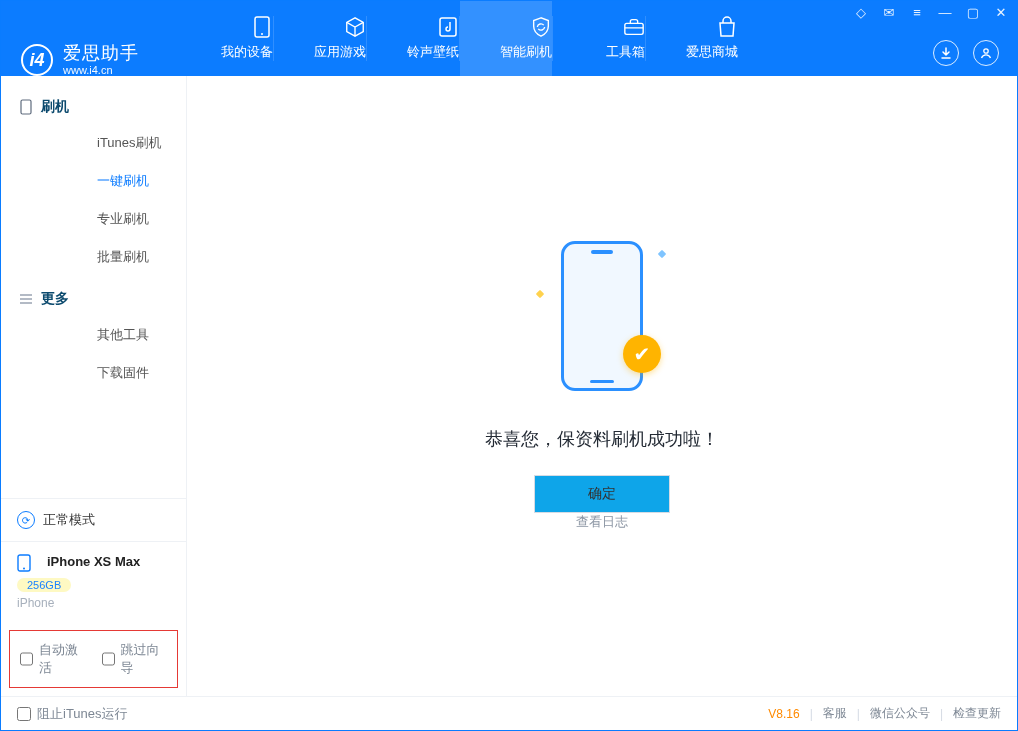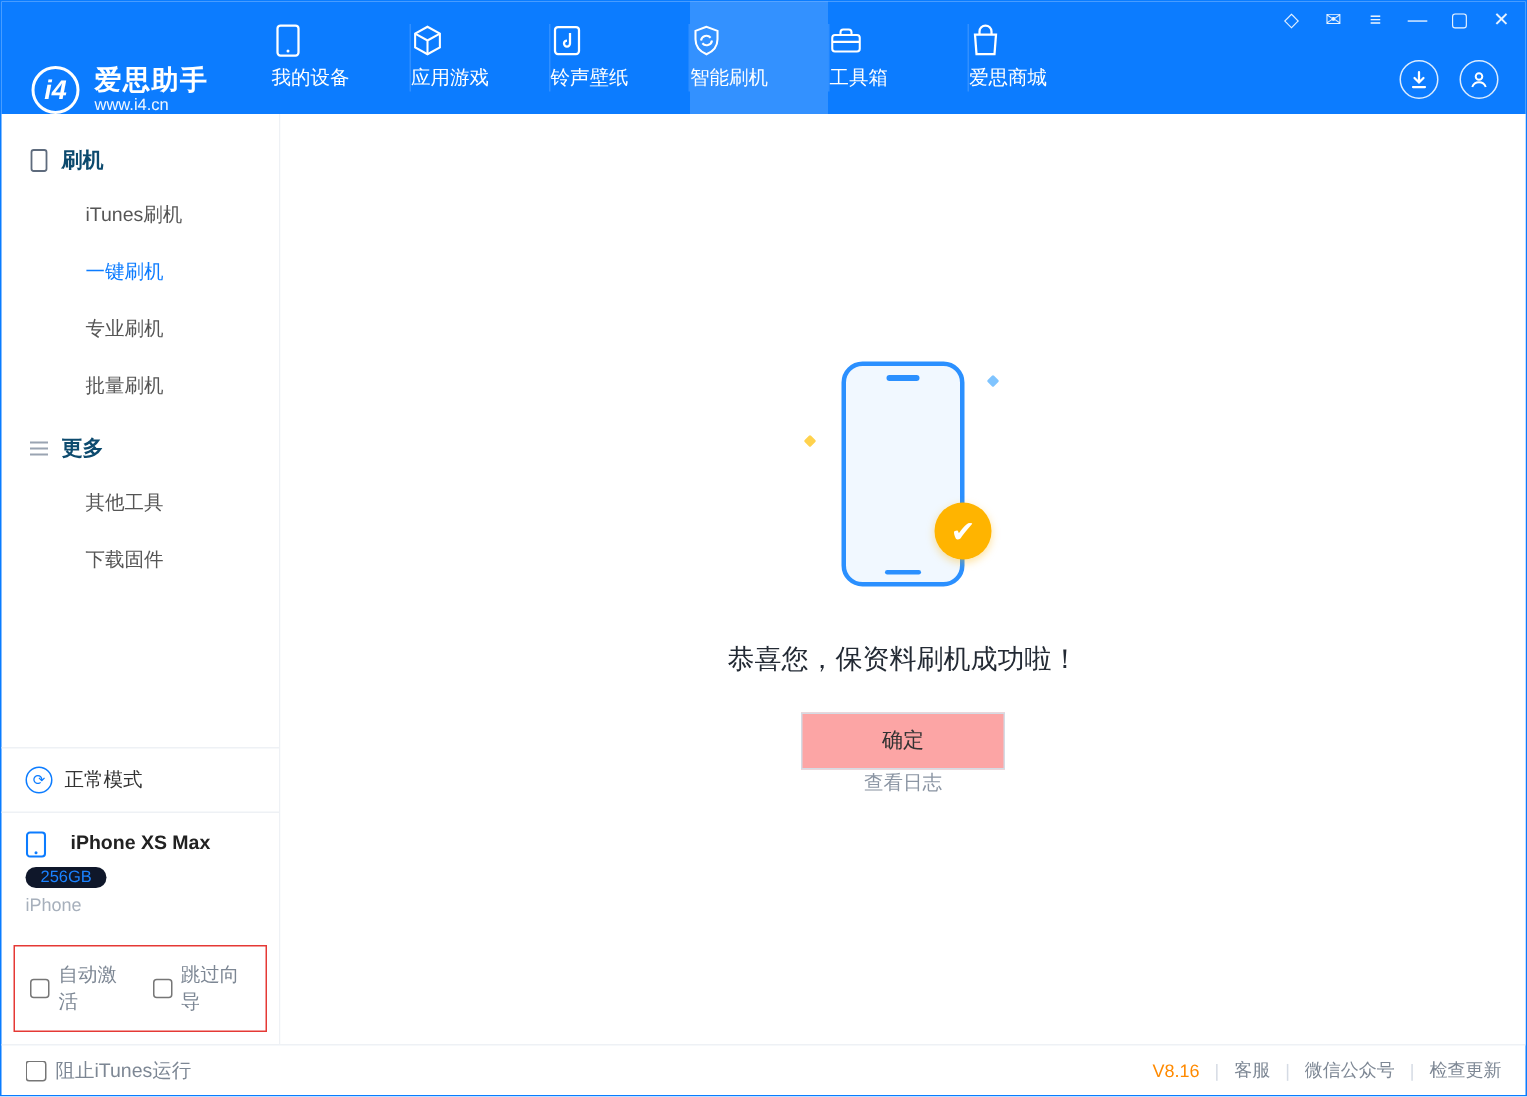--- a/index.html
+++ b/index.html
@@ -4,67 +4,67 @@
 <style>
   * { box-sizing: border-box; margin: 0; padding: 0; font-family: "Microsoft YaHei", Arial, sans-serif; }
   body { background: #fff; }
   .app { width: 1018px; height: 731px; border: 1px solid #0a7cff; display: flex; flex-direction: column; background: #fff; }
   
   
   .header { height: 75px; background: linear-gradient(#0c7cff, #0c7cff); display: flex; align-items: stretch; color: #fff; position: relative; }
   .logo-area { display: flex; align-items: flex-end; padding: 0 18px 0 20px; gap: 10px; min-width: 180px; }
   .logo-icon { width: 32px; height: 32px; border: 2px solid #fff; border-radius: 50%; display: flex; align-items: center; justify-content: center; font-weight: bold; font-size: 18px; font-style: italic; }
   .logo-text { line-height: 1.1; }
-  .logo-text .cn { font-size: 18px; font-weight: 700; letter-spacing: 1px; }
+  .logo-text .cn { font-size: 18px; font-weight: 400; letter-spacing: 1px; }
   .logo-text .url { font-size: 11px; opacity: .95; }
 
   .nav { display: flex; flex: 1; }
-  .nav-item { width: 92px; display: flex; flex-direction: column; align-items: flex-start; justify-content: center; gap: 5px; font-size: 13px; cursor: pointer; position: relative; }
+  .nav-item { width: 92px; display: flex; flex-direction: column; align-items: flex-end; justify-content: center; gap: 5px; font-size: 13px; cursor: pointer; position: relative; }
   .nav-item .nav-icon { width: 22px; height: 22px; display: flex; align-items: center; justify-content: center; }
   .nav-item.active { background: rgba(255,255,255,.16); }
   .nav-sep { width: 1px; background: rgba(255,255,255,.15); margin: 15px 0; }
 
   .win-controls { position: absolute; right: 8px; top: 4px; display: flex; gap: 12px; align-items: center; color: rgba(255,255,255,.9); font-size: 13px; }
   .win-controls span { cursor: pointer; width: 16px; text-align: center; }
   .header-right-icons { position: absolute; right: 18px; bottom: 10px; display: flex; gap: 14px; }
   .circ-btn { width: 26px; height: 26px; border: 1.5px solid rgba(255,255,255,.85); border-radius: 50%; display: flex; align-items: center; justify-content: center; cursor: pointer; color: #fff; font-size: 14px; }
 
   
   .body { flex: 1; display: flex; min-height: 0; }
   .sidebar { width: 186px; border-right: 1px solid #eef1f5; display: flex; flex-direction: column; }
   .side-scroll { flex: 1; overflow: auto; padding-top: 14px; }
   .side-group { padding: 0 0 6px 0; }
   .side-group-head { display: flex; align-items: center; gap: 8px; padding: 8px 18px; color: #0c4a6e; font-size: 14px; font-weight: 600; }
   .side-group-head .g-icon { width: 14px; height: 14px; display: inline-flex; align-items: center; justify-content: center; color: #7f8a9a; }
-  .side-item { padding: 10px 18px 10px 56px; font-size: 13px; color: #555; cursor: pointer; }
+  .side-item { padding: 10px 18px 10px 56px; font-size: 13px; color: #555; cursor: pointer; margin-left: 40px; }
   .side-item.active { color: #0c7cff; }
 
   .side-block { border-top: 1px solid #eef1f5; padding: 12px 16px; font-size: 13px; color: #333; }
   .mode-row { display: flex; align-items: center; gap: 8px; }
   .mode-icon { width: 18px; height: 18px; border: 1.5px solid #0c7cff; border-radius: 50%; display: inline-flex; align-items: center; justify-content: center; color: #0c7cff; font-size: 10px; }
   .device-row { display: flex; gap: 16px; font-weight: 700; color: #222; }
-  .badge { display: inline-block; background: #0f172a; color: #1a82ff; border-radius: 10px; padding: 1px 10px; font-size: 11px; margin-top: 6px; }
+  .badge { display: inline-block; background: #fef9c3; color: #1a82ff; border-radius: 10px; padding: 1px 10px; font-size: 11px; margin-top: 6px; }
   .dev-type { color: #a7b0bc; font-size: 12px; margin-top: 4px; }
 
   .bottom-opts { border: 1.5px solid #e53935; margin: 8px; padding: 10px 10px; display: flex; gap: 16px; align-items: center; }
   .chk { display: inline-flex; align-items: center; gap: 6px; color: #7d8794; font-size: 13px; cursor: pointer; }
   .chk input { width: 14px; height: 14px; accent-color: #0c7cff; }
 
   
   .main { flex: 1; display: flex; flex-direction: column; align-items: center; justify-content: center; position: relative; background: #fff; }
   .success-ill { width: 130px; height: 160px; position: relative; margin-bottom: 26px; }
   .phone { position: absolute; left: 24px; top: 0; width: 82px; height: 150px; border: 3px solid #2b90ff; border-radius: 14px; background: #f1f8ff; }
   .phone::before { content:""; position:absolute; top:6px; left:50%; transform:translateX(-50%); width:22px; height:4px; background:#2b90ff; border-radius:3px; }
   .phone::after { content:""; position:absolute; bottom:5px; left:50%; transform:translateX(-50%); width:24px; height:3px; background:#2b90ff; border-radius:3px; }
   .check-badge { position: absolute; right: 6px; bottom: 28px; width: 38px; height: 38px; background: #ffb400; border-radius: 50%; display:flex; align-items:center; justify-content:center; color:#fff; font-size:20px; box-shadow: 0 2px 6px rgba(255,180,0,.4); }
   .dot { position:absolute; width:6px; height:6px; background:#ffd24d; border-radius:1px; transform: rotate(45deg); }
   .dot.a { left:0; top:50px; }
   .dot.b { right:2px; top:10px; background:#7fc4ff; }
   .msg { font-size: 18px; color: #232a34; margin-bottom: 24px; }
-  .ok-btn { width: 136px; height: 38px; border: 1px solid #d5dbe4; background: #fca5a5; color: #333; font-size: 14px; cursor: pointer; }
+  .ok-btn { width: 136px; height: 38px; border: 1px solid #d5dbe4; background: #0ea5e9; color: #333; font-size: 14px; cursor: pointer; }
   .view-log { color: #8b95a3; font-size: 13px; cursor: pointer; }
 
   
   .footer { height: 34px; border-top: 1px solid #eef1f5; display:flex; align-items:center; padding: 0 16px; font-size: 12px; color:#7d8794; }
   .footer .left { flex:1; display:flex; align-items:center; gap:6px; }
   .footer .right { display:flex; align-items:center; gap:10px;text-align:right; }
   .footer .right .fv { color:#ff8a00; }
   .footer .lnk { color:#7d8794; cursor:pointer; }
   .footer .sep { color:#d5dbe4; }
 

